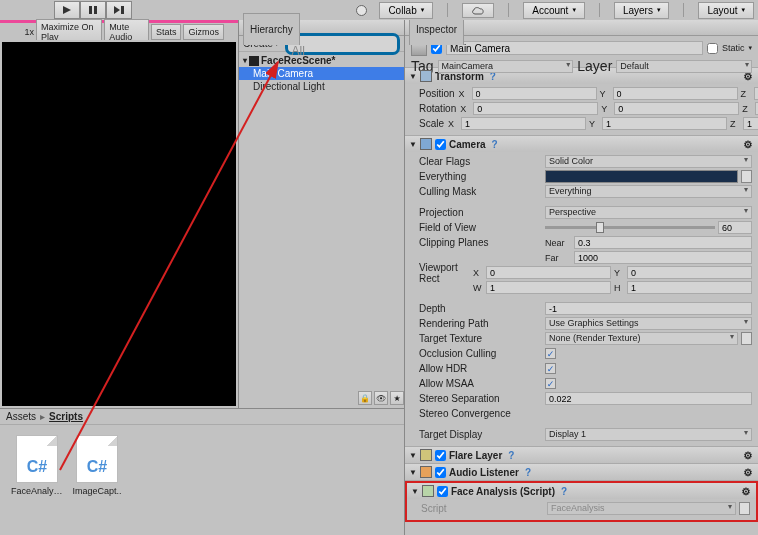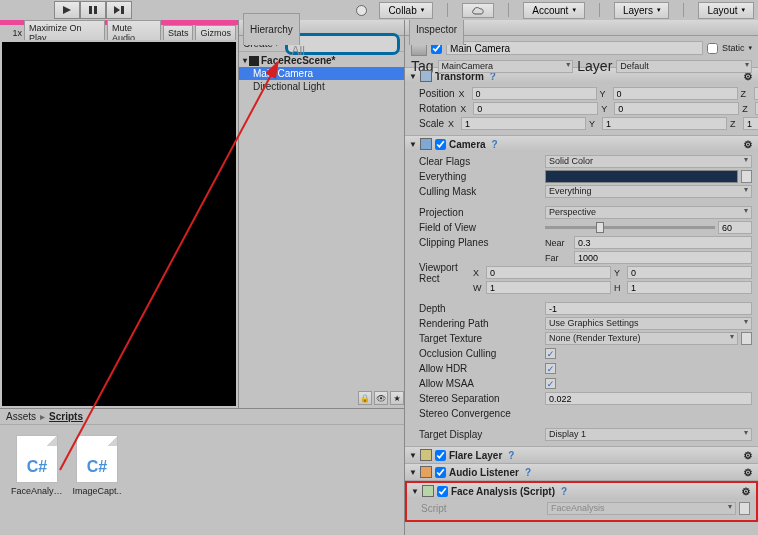--- a/index.html
+++ b/index.html
@@ -7,21 +7,21 @@
   .toolbar-top { position: absolute; top: 0; left: 0; right: 0; height: 20px; background: #c2c2c2; display: flex; align-items: center; padding: 0 4px; }
   .play-controls { display: flex; margin-left: 50px; gap: 0; }
   .play-btn { width: 26px; height: 18px; background: linear-gradient(#e8e8e8,#d0d0d0); border: 1px solid #888; display: flex; align-items: center; justify-content: center; cursor: pointer; }
   .top-right { margin-left: auto; display: flex; gap: 12px; align-items: center; }
   .tb-btn { background: linear-gradient(#e8e8e8,#d0d0d0); border: 1px solid #999; padding: 2px 8px; font-size: 10px; cursor: pointer; display: flex; align-items: center; gap: 4px; }
   .tb-btn .tri { font-size: 7px; }
   .collab-indicator { height: 16px; display: flex; align-items: center; gap: 3px; }
   .circle-icon { width: 11px; height: 11px; border: 1px solid #666; border-radius: 50%; background: #e5e5e5; }
   .sep { width: 1px; height: 14px; background: #999; margin: 0 2px; }
 
-  .row2 { position: absolute; top: 20px; left: 0; width: 238px; height: 20px; display: flex; align-items: center; gap: 2px; padding: 0 2px; background:#c2c2c2; border-top:5px solid #ec4899; }
+  .row2 { position: absolute; top: 20px; left: 0; width: 238px; height: 20px; display: flex; align-items: center; gap: 2px; padding: 0 14px; background:#c2c2c2; border-top:3px solid #ec4899; }
   .row2-item { font-size: 9px; padding: 2px 4px; background: linear-gradient(#e0e0e0,#cacaca); border: 1px solid #999; cursor: pointer; }
   .row2-left { display: flex; align-items:center; gap:3px; }
   .zoom { width: 20px; text-align: right; font-size: 9px; }
 
   .game-pane { position: absolute; left: 0; top: 40px; width: 238px; height: 368px; background: #c2c2c2; }
   .game-view { position: absolute; left: 0; top: 0; right: 0; bottom: 0; background: #000; margin: 2px; }
 
   .hierarchy { position: absolute; left: 238px; top: 20px; width: 166px; height: 388px; background: #c2c2c2; border-left: 1px solid #888; }
   .panel-header { height: 16px; background: linear-gradient(#d8d8d8,#c0c0c0); border-bottom: 1px solid #999; display: flex; align-items: center; padding: 0 4px; font-size: 10px; gap: 4px; }
   .panel-header .tab { background: #c2c2c2; padding: 10px 6px; border: 1px solid #999; border-bottom: none; position: relative; top: 1px; }

